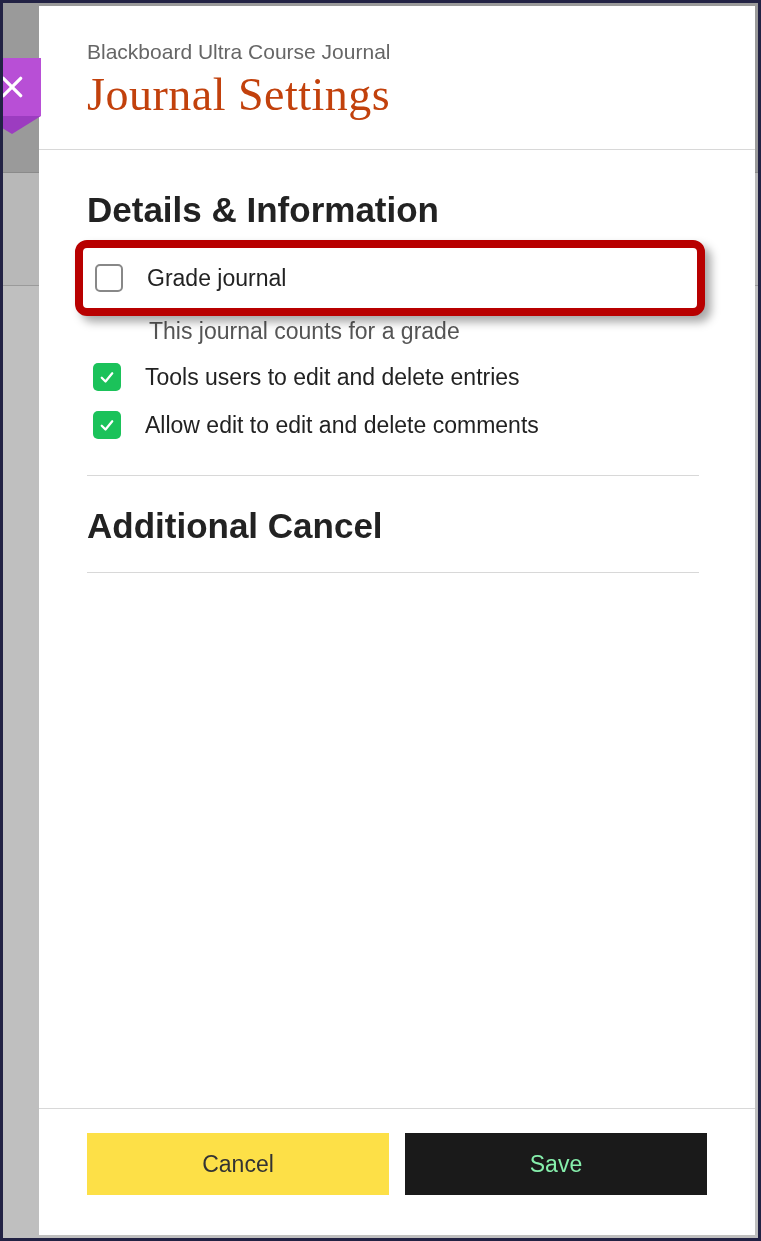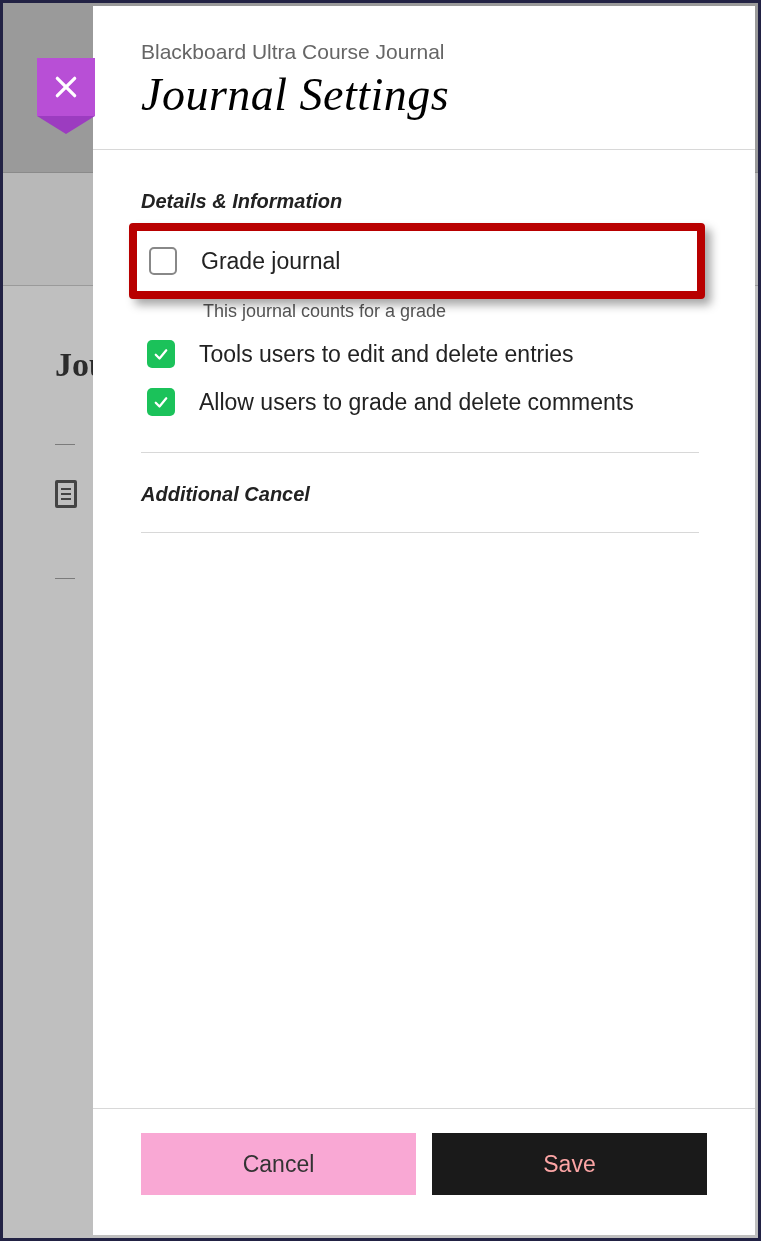--- a/index.html
+++ b/index.html
@@ -16,56 +16,56 @@
     .backdrop .bg-body   { height: calc(100% - 283px); background: #bfbfbf; padding: 60px 0 0 52px; }
     .bg-title  { font-size: 34px; font-weight: 700; color: #2b2b2b; font-family: Georgia, "Times New Roman", serif; }
     .bg-line   { margin-top: 60px; width: 20px; border-top: 1px solid #7b7b7b; }
     .bg-icon   { margin-top: 35px; width: 22px; height: 28px; border: 3px solid #444; border-radius: 2px; position: relative; }
     .bg-icon::before { content:""; position:absolute; left:3px; top:5px; width:10px; height:2px; background:#444; box-shadow: 0 5px 0 #444, 0 10px 0 #444; }
     .bg-line2  { margin-top: 70px; width: 20px; border-top: 1px solid #7b7b7b; }
 
     
     .panel {
       position: absolute; right: 3px; top: 3px; bottom: 3px;
-      width: 662px; background: #fff;
+      width: 716px; background: #fff;
       display: flex; flex-direction: column;
     }
 
     
     .close-tab {
       position: absolute; left: -56px; top: 52px;
       width: 58px; height: 58px; background: #b84fd6;
       display: flex; align-items: center; justify-content: center;
       cursor: pointer;
     }
     .close-tab::after {
       content:""; position: absolute; left: 0; bottom: -18px;
       border-left: 29px solid transparent; border-right: 29px solid transparent;
       border-top: 18px solid #9c3cc0;
     }
     .close-tab svg { width: 26px; height: 26px; }
 
     .panel-header { padding: 34px 48px 28px 48px; border-bottom: 1px solid #d8d8d8; }
     .breadcrumb { font-size: 21px; color: #666; margin-bottom: 4px; }
-    .page-title { font-family: Georgia, "Times New Roman", serif; font-size: 46px; color: #000000; letter-spacing: 0.5px; font-style: italic; }
+    .page-title { font-family: Georgia, "Times New Roman", serif; font-size: 46px; color: #c2410c; letter-spacing: 0.5px; }
 
     .panel-body { flex: 1; overflow: auto; padding: 40px 56px 0 48px; }
 
-    .section-heading { font-size: 20px; font-weight: 700; color: #222; margin-bottom: 22px; font-style: italic; }
+    .section-heading { font-size: 35px; font-weight: 700; color: #222; margin-bottom: 22px; }
 
     .opt-row {
       display: flex; align-items: center; gap: 24px;
       padding: 10px 0 10px 6px;
     }
     .opt-label { font-size: 23px; color: #222; }
-    .opt-desc  { font-size: 18px; color: #555; padding-left: 62px; margin-top: -4px; margin-bottom: 8px; }
+    .opt-desc  { font-size: 23px; color: #555; padding-left: 62px; margin-top: -4px; margin-bottom: 8px; }
 
     
     .callout {
-      border: 8px solid #b80000; border-radius: 4px;
+      border: 8px solid #b80000; border-radius: 12px;
       padding: 16px 0 16px 6px;
       margin: -12px -6px 6px -12px;
       position: relative; z-index: 2;
       box-shadow: 6px 6px 10px rgba(0,0,0,0.35);
       background: #fff;
     }
     .callout .opt-row { padding: 0 0 0 6px; }
 
     .chk {
       width: 28px; height: 28px; border-radius: 5px;
@@ -82,22 +82,22 @@
     .panel-footer {
       border-top: 1px solid #d8d8d8;
       padding: 24px 48px 40px 48px;
       display: flex; gap: 16px;
     }
     .btn {
       flex: 1; height: 62px; font-size: 23px;
       display: flex; align-items: center; justify-content: center;
       cursor: pointer; border: none;
     }
-    .btn.secondary { background: #f9a8d4; color: #333; }
-    .btn.primary   { background: #1a1a1a; color: #fca5a5; }
+    .btn.secondary { background: #fde047; color: #333; }
+    .btn.primary   { background: #1a1a1a; color: #86efac; }
   </style>
 </head>
 <body>
 
 <div class="backdrop">
   <div class="bg-header"></div>
   <div class="bg-strip"></div>
   <div class="bg-body">
     <div class="bg-title">Jou</div>
     <div class="bg-line"></div>
@@ -141,21 +141,21 @@
       </span>
       <span class="opt-label">Tools users to edit and delete entries</span>
     </div>
 
     <div class="opt-row">
       <span class="chk checked">
         <svg viewBox="0 0 24 24">
           <polyline points="5,13 10,18 19,7" fill="none" stroke="#fff" stroke-width="3" stroke-linecap="round" stroke-linejoin="round"></polyline>
         </svg>
       </span>
-      <span class="opt-label">Allow users to grade and delete comments</span>
+      <span class="opt-label">Allow edit to edit and delete comments</span>
     </div>
 
     <hr class="divider">
 
     <div class="section-heading">Additional Cancel</div>
 
     <hr class="divider">
 
   </div>
 

